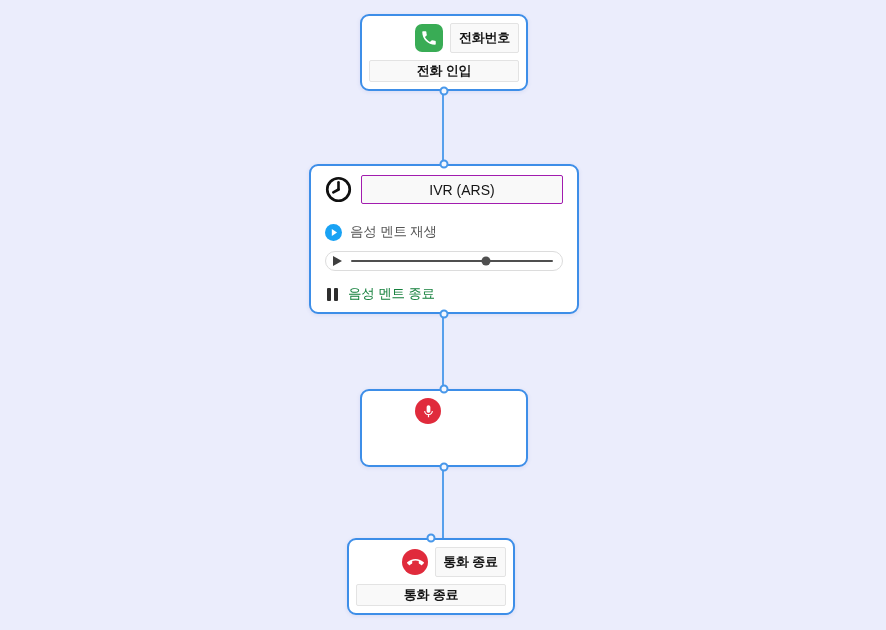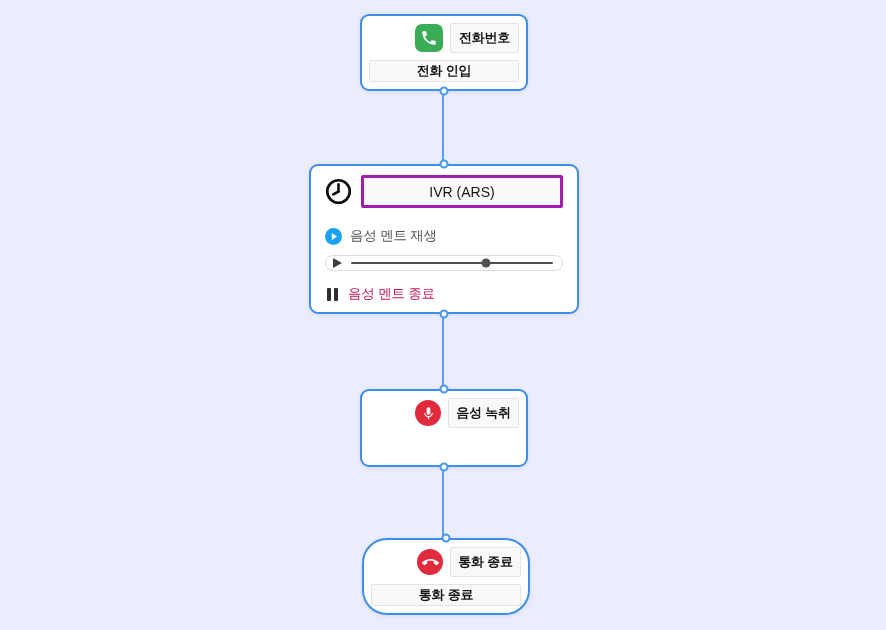--- a/index.html
+++ b/index.html
@@ -56,26 +56,26 @@
   .label-box.body{height:28px;}
   
   .badge{flex:0 0 auto;display:flex;align-items:center;justify-content:center;}
   .badge.square{width:28px;height:28px;border-radius:7px;background:#39AC55;}
   .badge.circle{width:26px;height:26px;border-radius:50%;background:#E02B3C;}
   
   .node.ivr .node-inner{padding:9px 14px;gap:0;}
   .ivr-hdr{display:flex;align-items:center;gap:9px;}
   .ivr-title{
     flex:1;display:flex;align-items:center;justify-content:center;
-    background:#F9F9F9;border:3px solid #a21caf;border-radius:2px;
+    background:#F9F9F9;border:1px solid #a21caf;border-radius:2px;
     height:27px;font-size:14px;font-weight:500;color:#141414;
   }
   .ivr-row{display:flex;align-items:center;gap:8px;font-size:13.5px;color:#555;letter-spacing:-0.2px;}
   .ivr-row.play{margin-top:19px;}
-  .ivr-row.end{margin-top:14px;color:#be185d;}
+  .ivr-row.end{margin-top:14px;color:#15803d;}
   .play-circle{width:17px;height:17px;flex:0 0 auto;}
   .pause-icon{display:flex;gap:3px;flex:0 0 auto;padding:0 2px;}
   .pause-icon span{display:block;width:4px;height:13px;background:#2E2E2E;border-radius:1px;}
   .audio-player{
     margin-top:10px;
     height:19px;
     border:1px solid #DCDCDC;
     border-radius:10px;
     background:#fff;
     display:flex;align-items:center;
@@ -166,26 +166,25 @@
   <div class="node" style="left:360px;top:389px;width:168px;height:78px;">
     <div class="port top"></div>
     <div class="port bottom"></div>
     <div class="node-inner">
       <div class="hdr">
         <div class="badge circle">
           <svg width="15" height="15" viewBox="0 0 24 24">
               <path fill="#fff" d="M12 14c1.66 0 3-1.34 3-3V5c0-1.66-1.34-3-3-3S9 3.34 9 5v6c0 1.66 1.34 3 3 3zm5.3-3c0 3-2.54 5.1-5.3 5.1S6.7 14 6.7 11H5c0 3.41 2.72 6.23 6 6.72V21h2v-3.28c3.28-.48 6-3.3 6-6.72h-1.7z"></path>
             </svg>
         </div>
-        <div class="label-box">음성 녹취</div>
       </div>
     </div>
   </div>
 
-  <div class="node" style="left:362px;top:538px;width:168px;height:77px;border-radius:25px;">
+  <div class="node" style="left:347px;top:538px;width:168px;height:77px;">
     <div class="port top"></div>
     <div class="node-inner">
       <div class="hdr">
         <div class="badge circle">
           <svg width="17" height="17" viewBox="0 0 24 24">
               <path fill="#fff" d="M12 9c-1.6 0-3.15.25-4.6.72v3.1c0 .39-.23.74-.56.9-.98.49-1.87 1.12-2.66 1.85-.18.18-.43.28-.7.28-.28 0-.53-.11-.71-.29L.29 13.08c-.18-.17-.29-.42-.29-.7 0-.28.11-.53.29-.71C3.34 8.78 7.46 7 12 7s8.66 1.78 11.71 4.67c.18.18.29.43.29.71 0 .28-.11.53-.29.7l-2.48 2.48c-.18.18-.43.29-.71.29-.27 0-.52-.11-.7-.28-.79-.74-1.68-1.36-2.66-1.85-.33-.16-.56-.5-.56-.9v-3.1C15.15 9.25 13.6 9 12 9z"></path>
             </svg>
         </div>
         <div class="label-box">통화 종료</div>
       </div>

